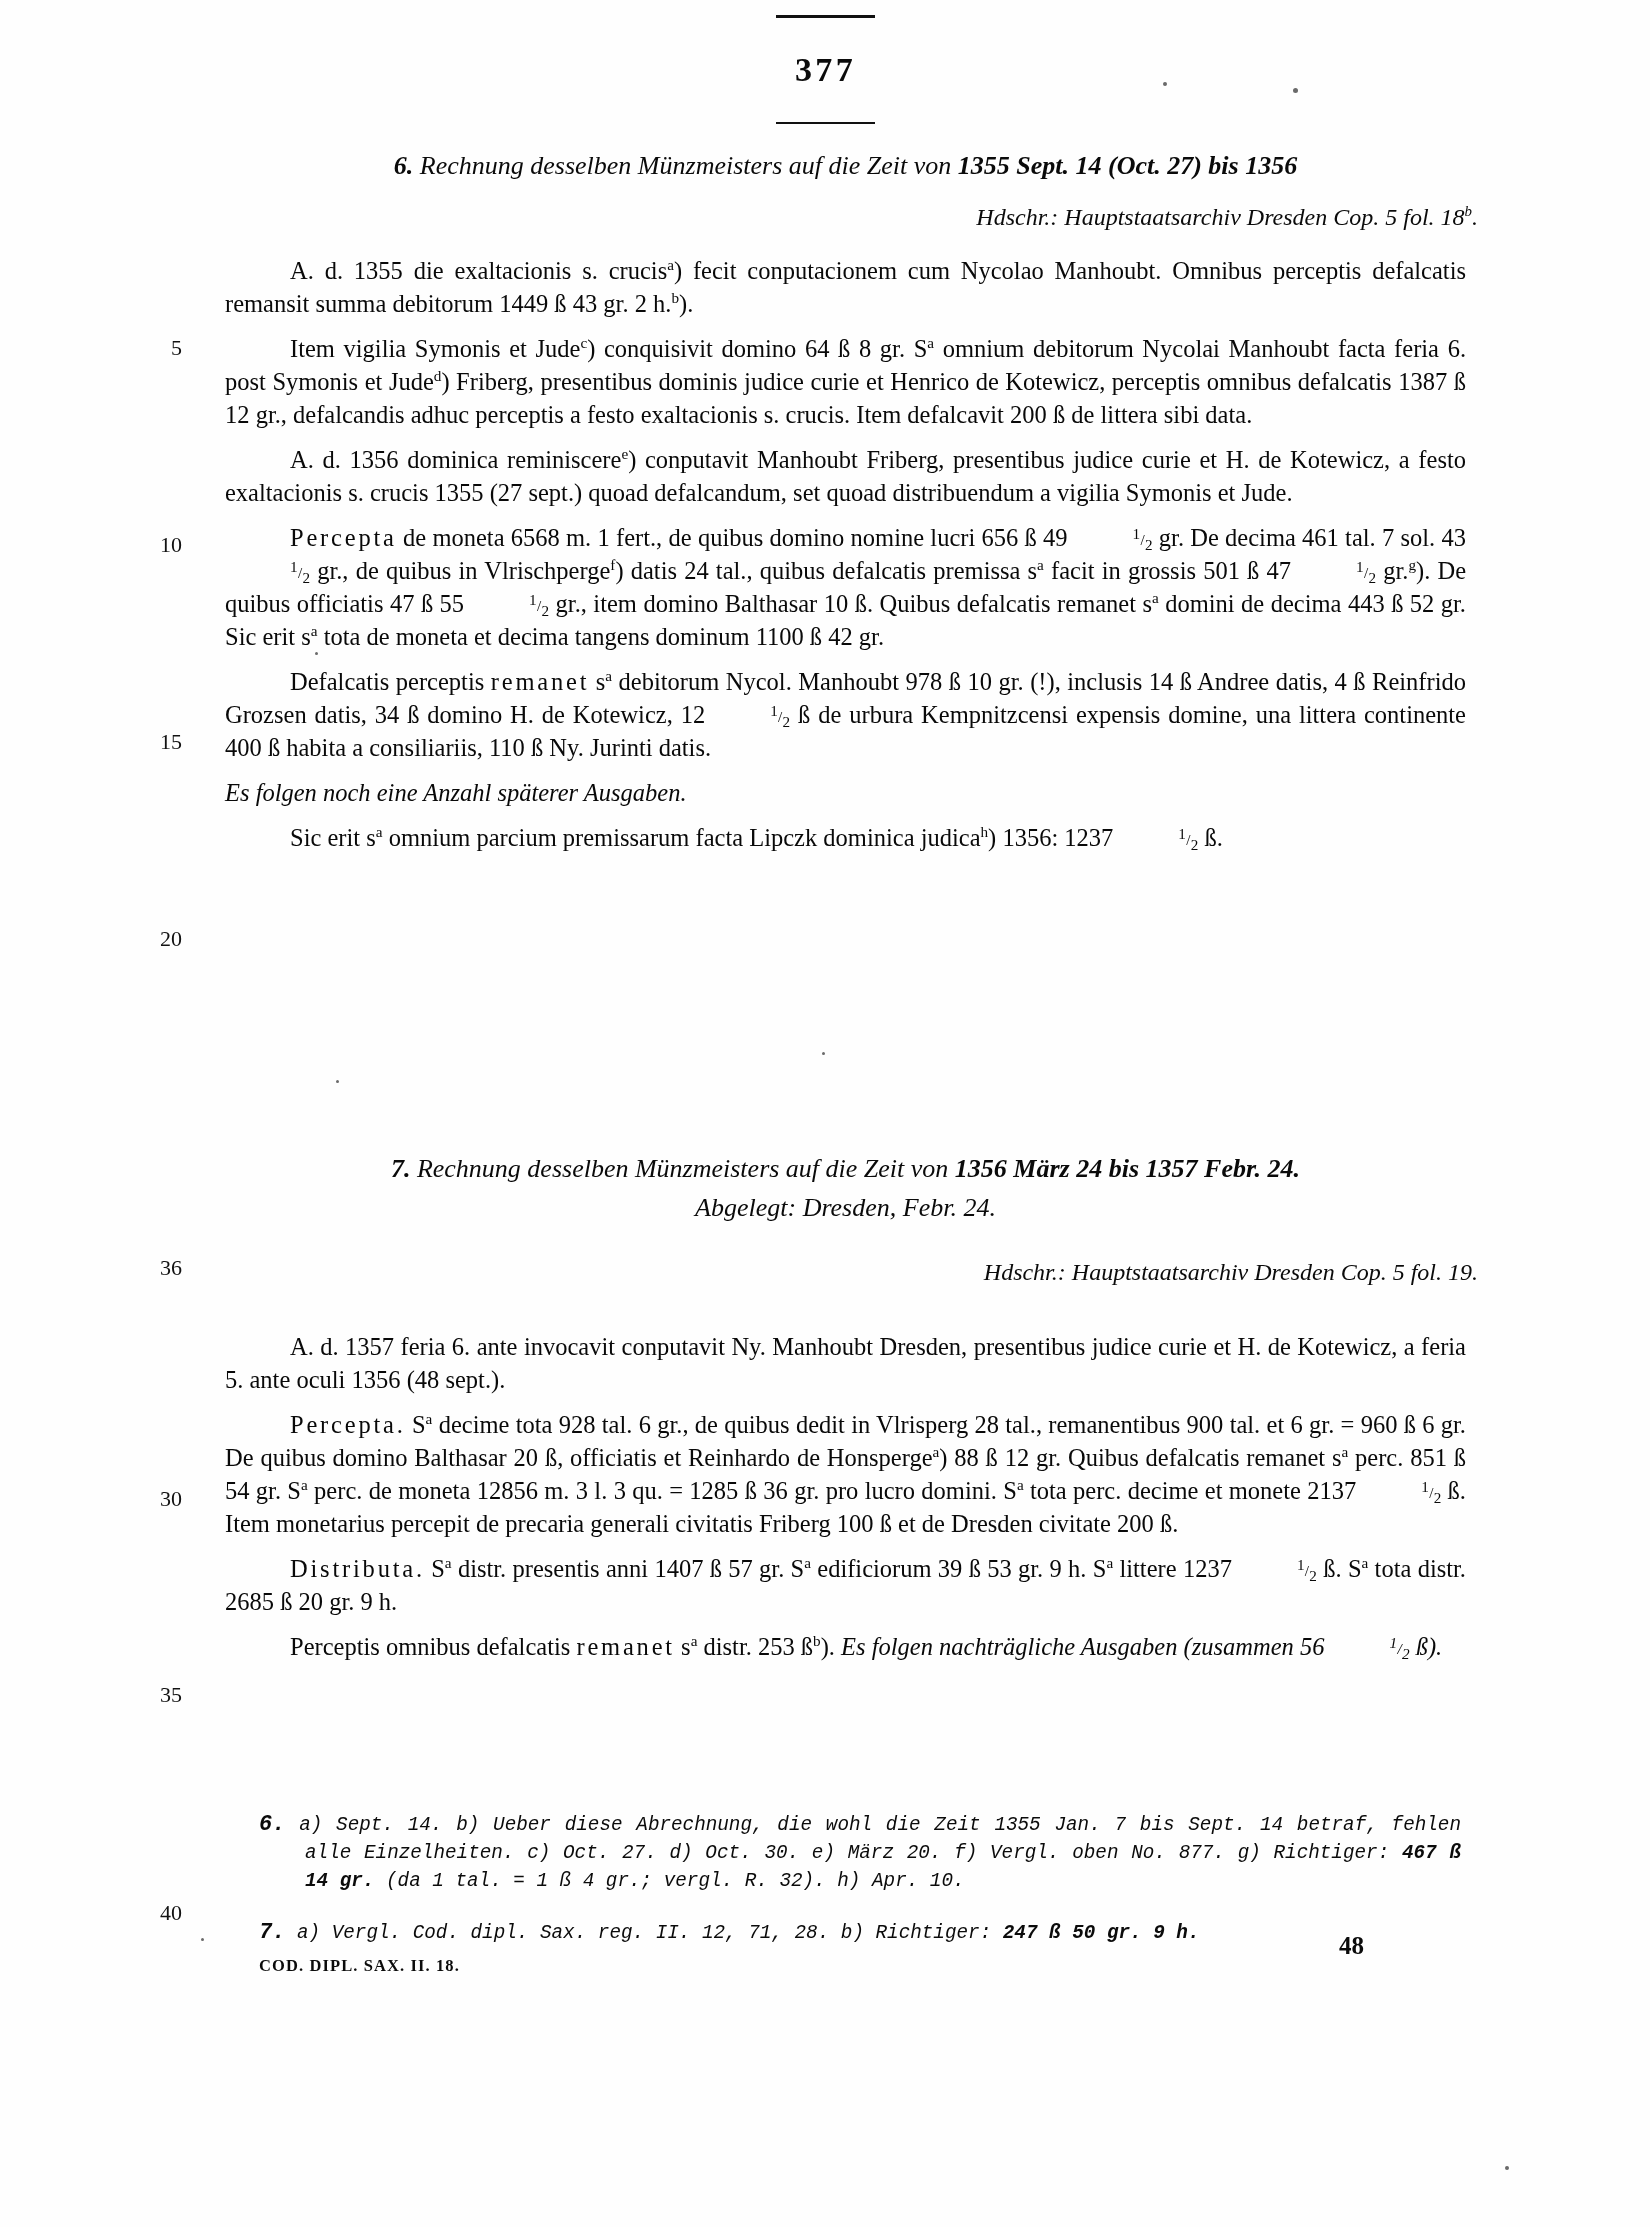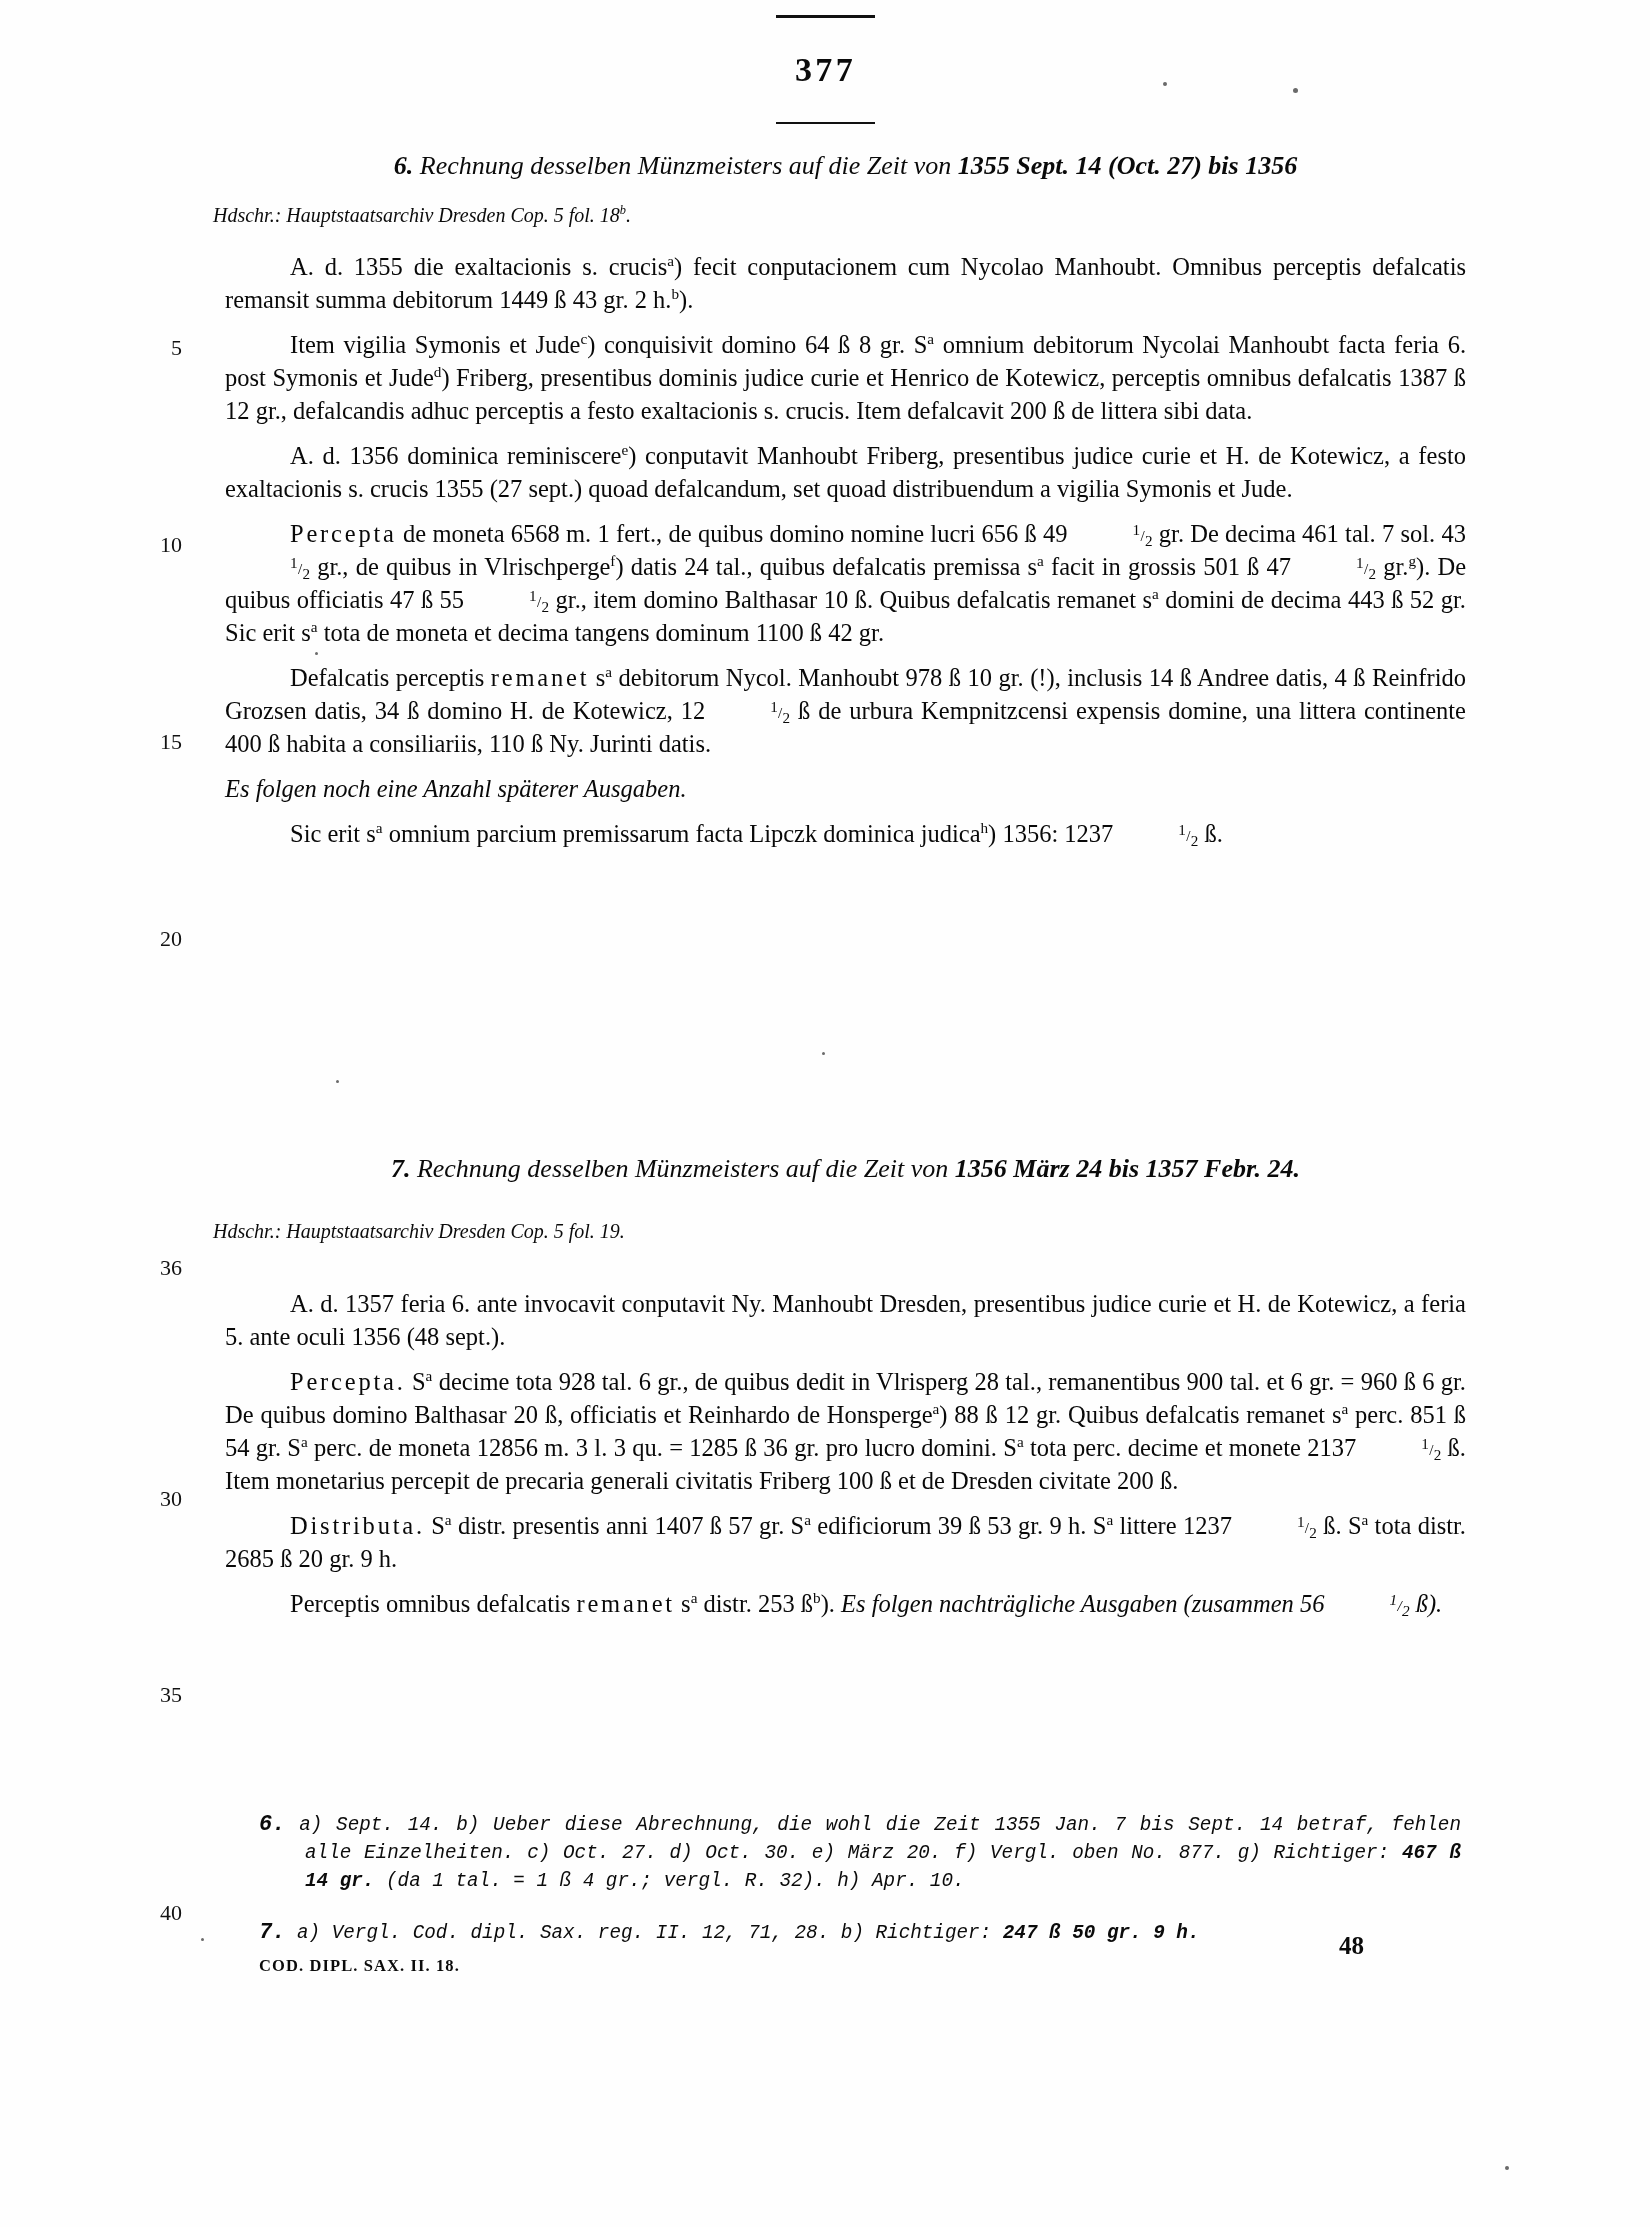--- a/index.html
+++ b/index.html
@@ -69,22 +69,23 @@
   .secthead .num {
     font-weight: bold;
     font-style: italic;
   }
   .secthead .strong {
     font-weight: bold;
   }
   .srcline {
     font-family: "Liberation Serif", serif;
     font-style: italic;
-    font-size: 20px;
+    font-size: 24px;
     margin-top: 19px;
+    text-align: right;
   }
   
   .body {
     font-family: "Liberation Serif", serif;
     font-size: 24.5px;
     line-height: 33px;
     text-align: justify;
     text-justify: inter-word;
     color: #090909;
   }
@@ -207,20 +208,21 @@
       </p>
     </div>
   </div>
 
   <div class="frame" style="top:1149px;">
     <div class="secthead">
       <div>
         <span class="num">7.</span>
         <span>Rechnung desselben Münzmeisters auf die Zeit von </span><span class="strong">1356 März 24 bis 1357 Febr. 24.</span>
       </div>
+      <div>Abgelegt: Dresden, Febr. 24.</div>
     </div>
 
     <div class="srcline" style="margin-top:32px;">Hdschr.: Hauptstaatsarchiv Dresden Cop. 5 fol. 19.</div>
 
     <div class="body" style="margin-top:44px;">
       <p>A. d. 1357 feria 6. ante invocavit conputavit Ny. Manhoubt Dresden, presentibus judice curie et H. de Kotewicz, a feria 5. ante oculi 1356 (48 sept.).</p>
       <p>
         <span class="spaced">Percepta.</span><span>  S</span><sup class="sa">a</sup><span> decime tota 928 tal. 6 gr., de quibus dedit in Vlrisperg 28 tal., remanentibus 900 tal. et 6 gr. = 960 ß 6 gr.  De quibus domino Balthasar 20 ß, officiatis et Reinhardo de Honsperge</span><sup class="note">a</sup><span>) 88 ß 12 gr.  Quibus defalcatis remanet s</span><sup class="sa">a</sup><span> perc. 851 ß 54 gr.  S</span><sup class="sa">a</sup><span> perc. de moneta 12856 m. 3 l. 3 qu. = 1285 ß 36 gr. pro lucro domini.  S</span><sup class="sa">a</sup><span> tota perc. decime et monete 2137</span><span class="frac"><span class="n">1</span><span class="s">/</span><span class="d">2</span></span><span> ß.  Item monetarius percepit de precaria generali civitatis Friberg 100 ß et de Dresden civitate 200 ß.</span>
       </p>
       <p>

